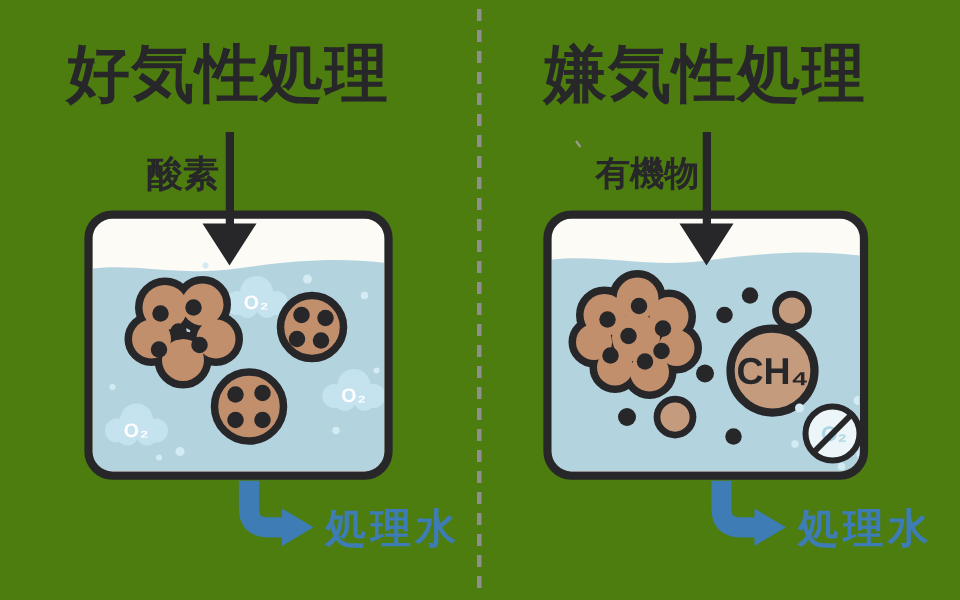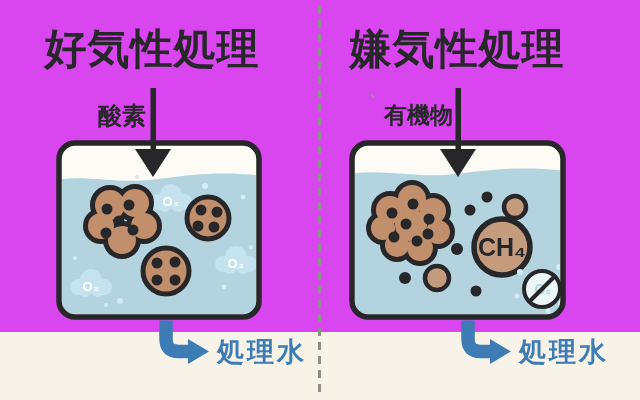--- a/index.html
+++ b/index.html
@@ -2,24 +2,24 @@
 <html><head>
 <meta charset="utf-8">
 <style>
   html,body{margin:0;padding:0;}
   body{
     width:640px;height:400px;
     background:#f8f3e8;
     font-family:"Liberation Sans","DejaVu Sans",sans-serif;
     overflow:hidden;
   }
-  .stage{position:relative;width:640px;height:332px;background:#d946ef;}
+  .stage{position:relative;width:640px;height:400px;background:#4d7c0f;}
   .panel{position:absolute;top:0;width:320px;height:400px;}
   .panel.left{left:0;}
-  .panel.right{left:305px;}
+  .panel.right{left:318px;}
   .divider{
     position:absolute;left:318px;top:6px;width:3px;height:388px;
     background:repeating-linear-gradient(to bottom,#8f8f8f 0 8px,transparent 8px 14px);
   }
   svg{display:block;}
   text{font-family:"Liberation Sans","DejaVu Sans",sans-serif;}
   .title-text{font-size:42px;font-weight:700;fill:#27272a;letter-spacing:1px;}
   .input-label{font-size:24px;font-weight:700;fill:#27272a;}
   .o2-text{font-size:13px;font-weight:700;fill:#ffffff;letter-spacing:.5px;}
   .ch4-text{font-size:25px;font-weight:700;fill:#27272a;}

